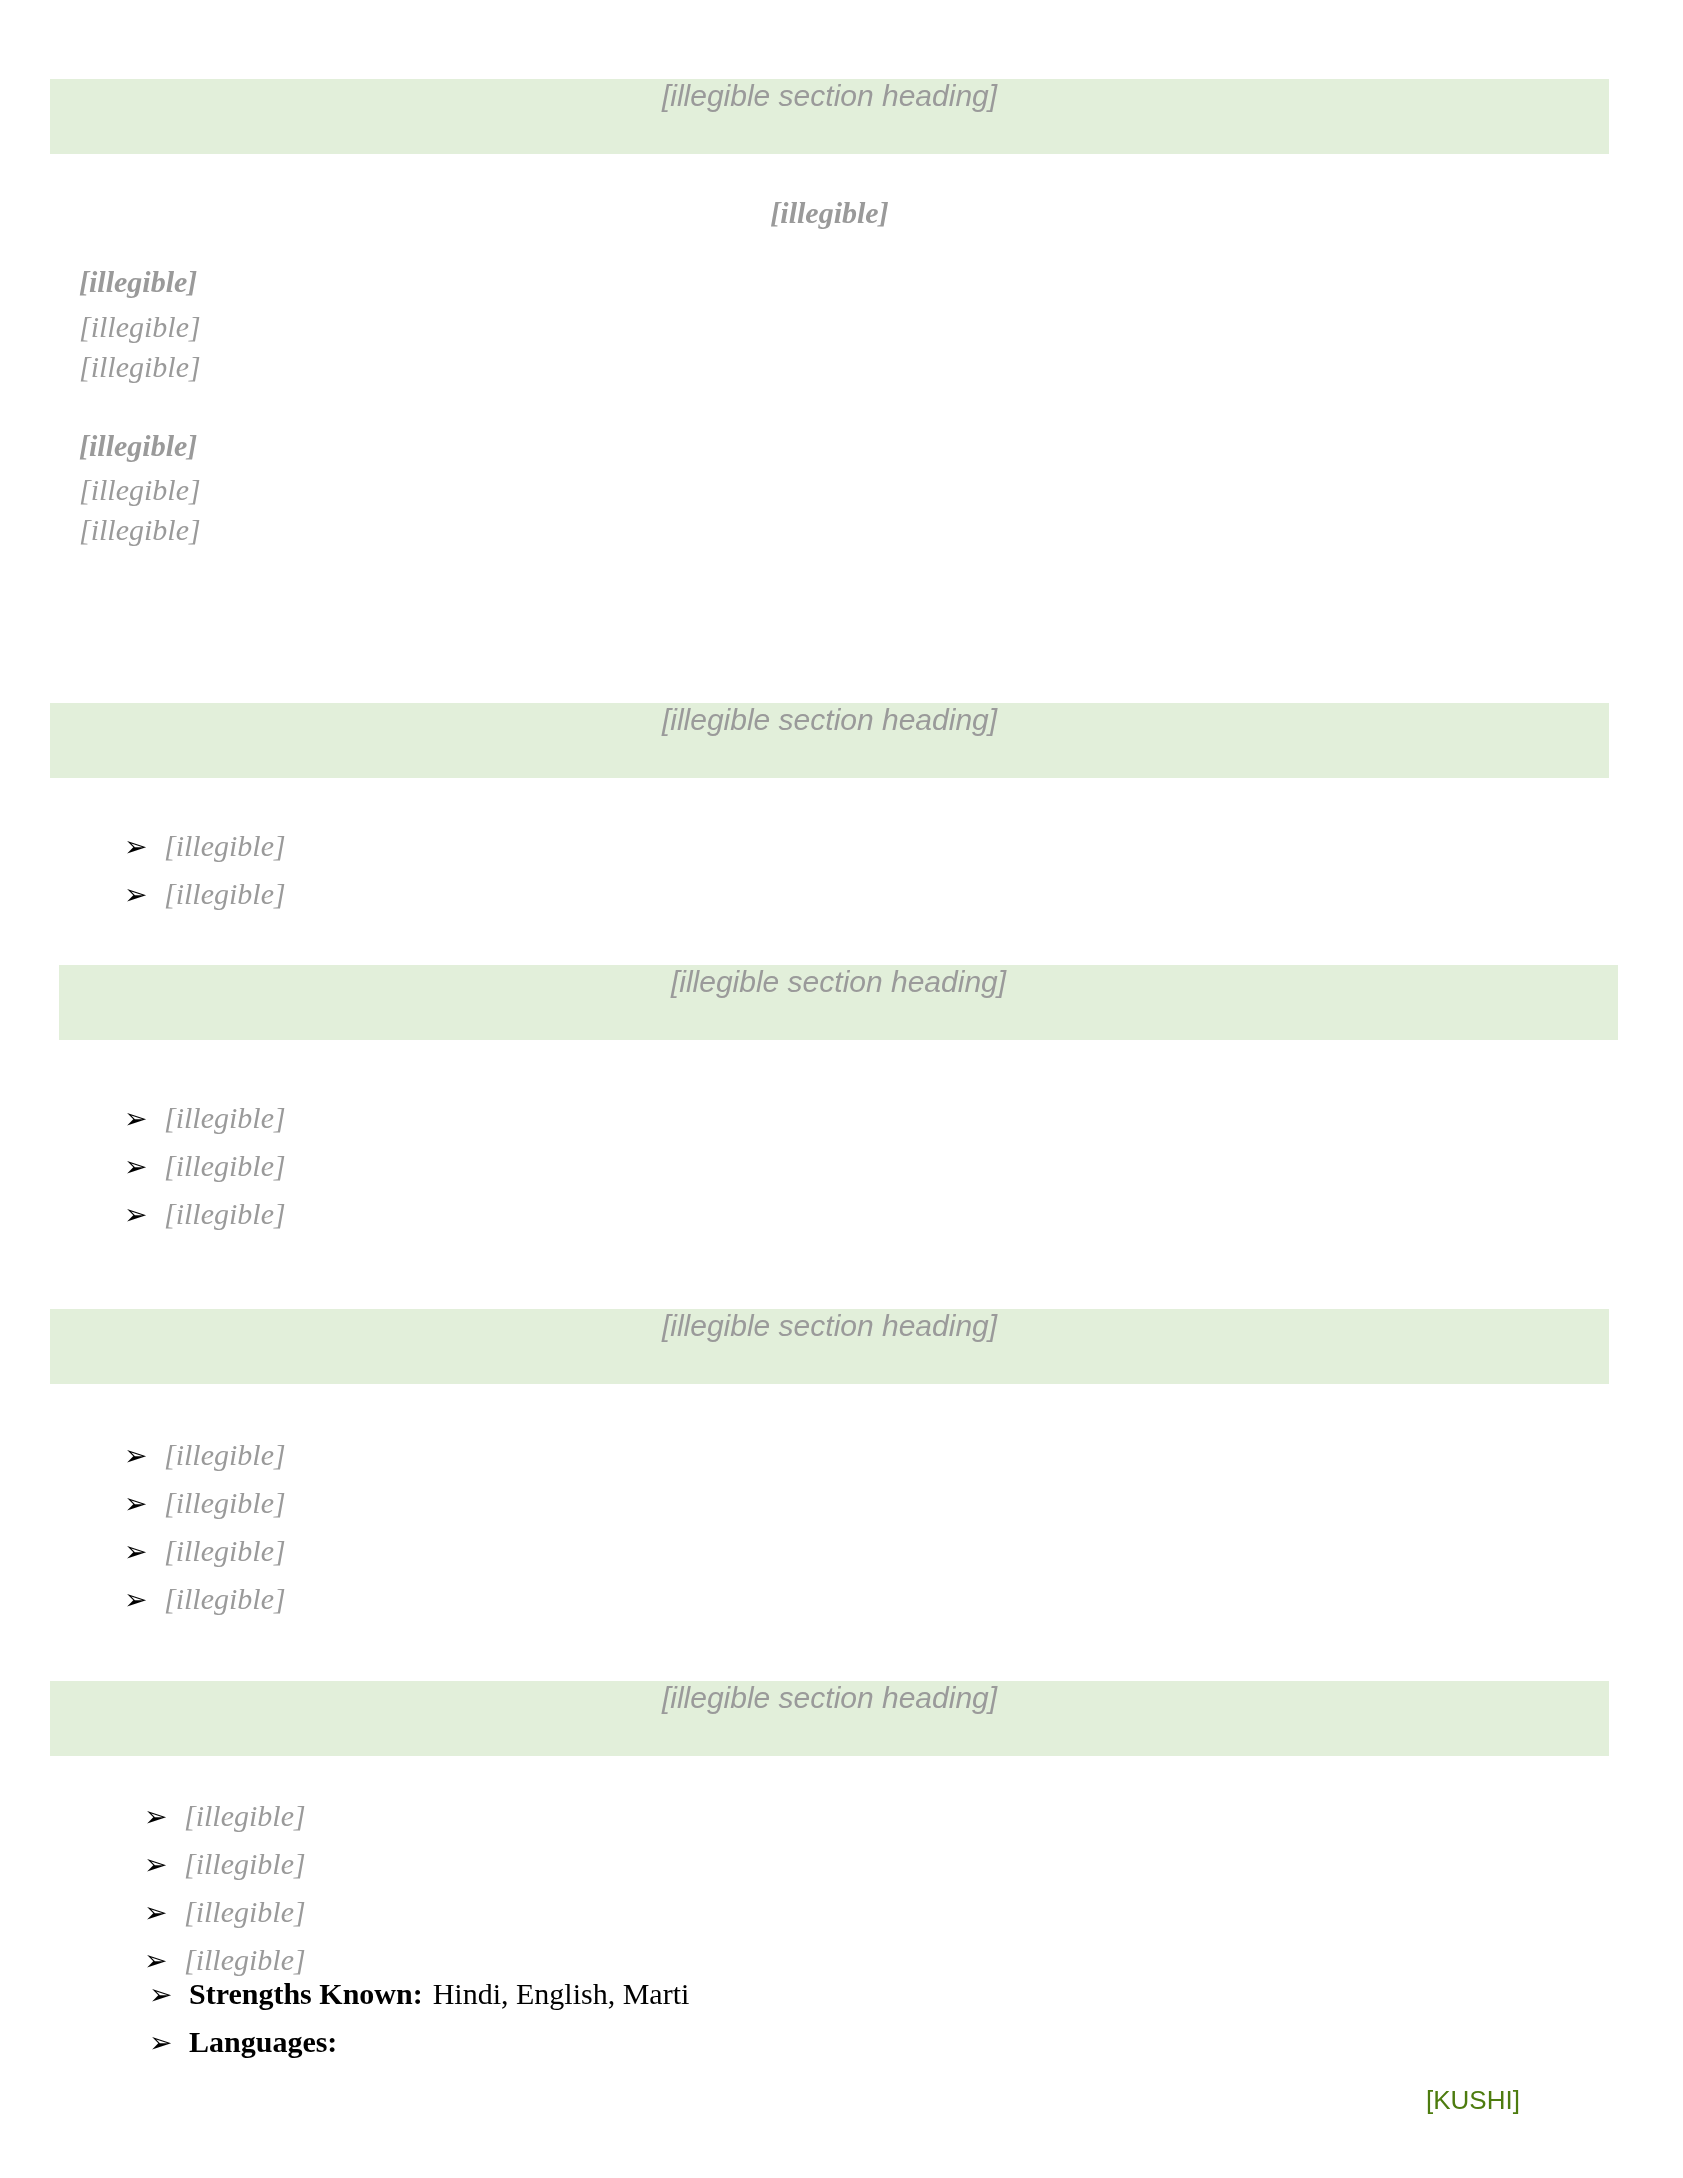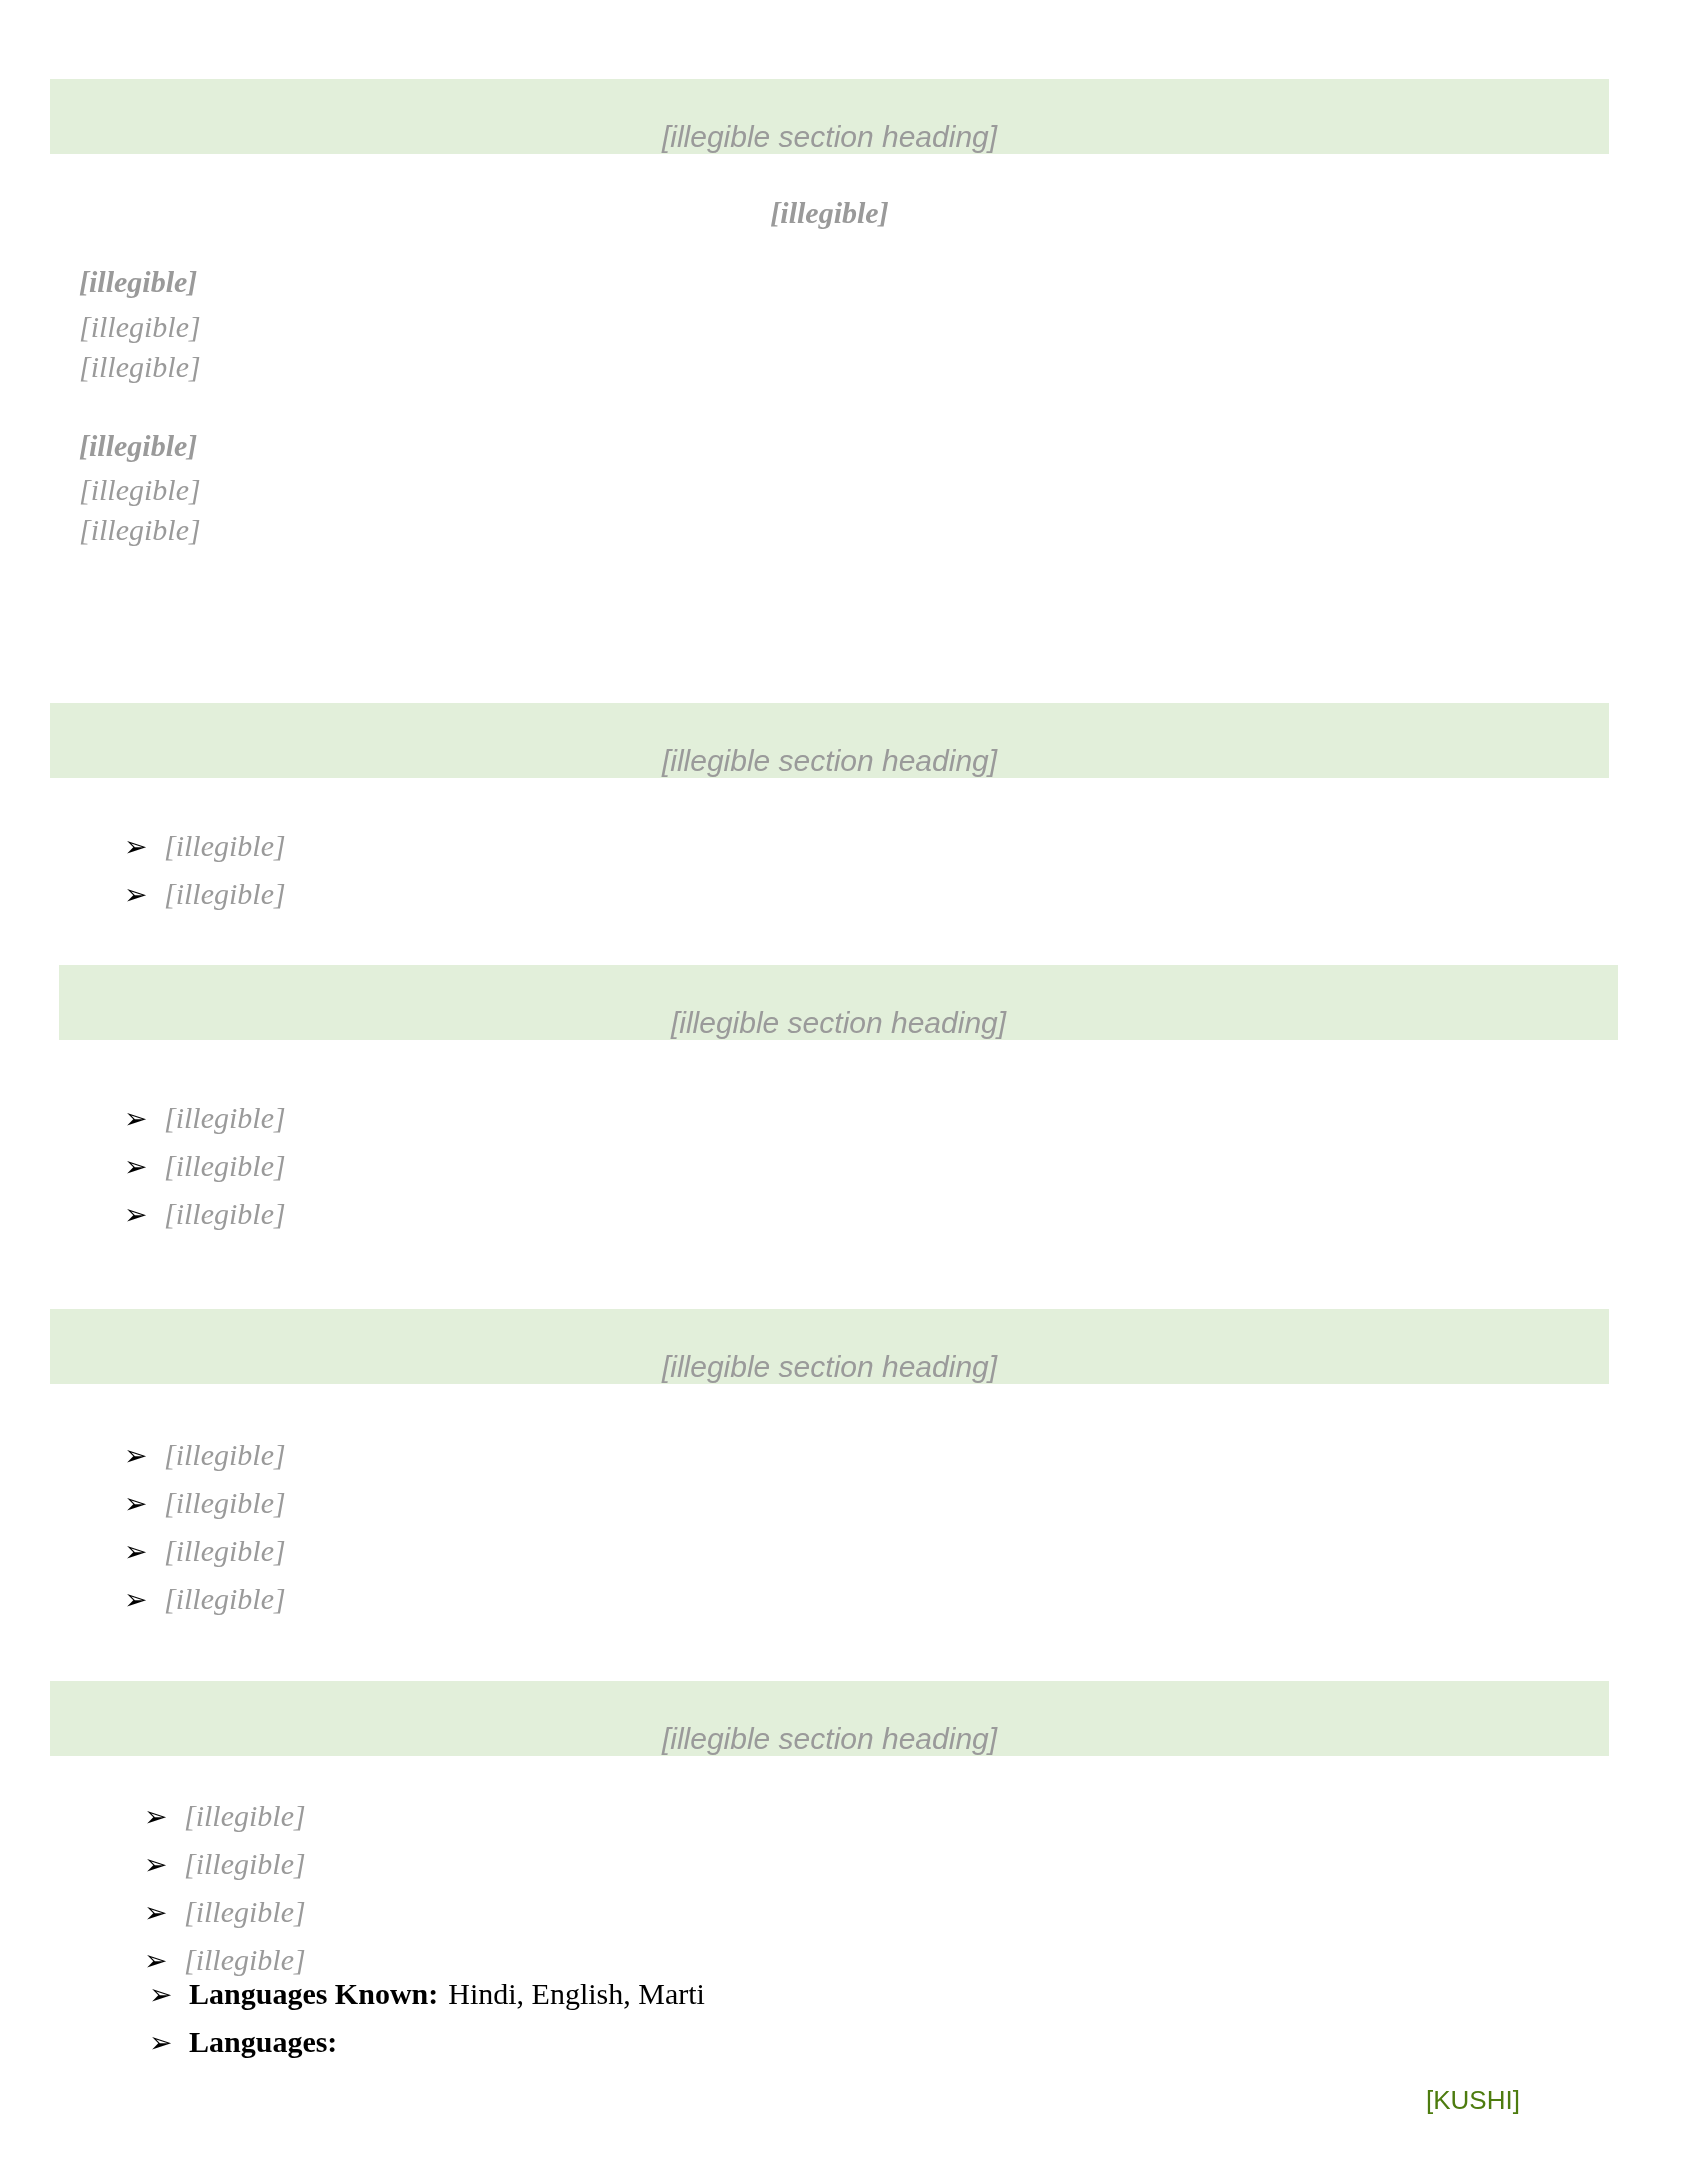--- a/index.html
+++ b/index.html
@@ -3,21 +3,21 @@
 <meta charset="utf-8">
 <style>
   html, body { margin: 0; padding: 0; background: #ffffff; }
   body {
     width: 1683px; height: 2178px; position: relative; overflow: hidden;
     font-family: "Liberation Serif", "DejaVu Serif", serif; color: #000;
   }
   .band {
     position: absolute; left: 50px; width: 1559px; height: 75px;
     background: #e2efda;
-    display: flex; align-items: flex-end; justify-content: center;
+    display: flex; align-items: flex-start; justify-content: center;
     font-family: "Liberation Sans", sans-serif; font-weight: bold;
     font-size: 30px; letter-spacing: 3px; color: #1a1a1a;
   }
   .band.offset { left: 59px; }
   .illegible { color: #9a9a9a; font-style: italic; font-weight: normal; letter-spacing: 0; }
   .line {
     position: absolute; left: 79px; width: 1485px;
     font-size: 30px; line-height: 40px; white-space: nowrap; overflow: hidden;
   }
   .center { text-align: center; left: 50px; width: 1559px; font-weight: bold; }
@@ -117,21 +117,21 @@
       <span class="illegible">[illegible]</span>
     </li>
   <li>
       <span class="bullet-icon">➢</span>
       <span class="illegible">[illegible]</span>
     </li>
 </ul>
 <ul class="blist legible" style="top:1970px; left:149px;">
   <li>
     <span class="bullet-icon">➢</span>
-    <span class="lbl">Languages Known:</span>
+    <span class="lbl">Strengths Known:</span>
     <span>Hindi, English, Marti</span>
   </li>
   <li>
     <span class="bullet-icon">➢</span>
     <span class="lbl">Languages:</span>
     <span></span>
   </li>
 </ul>
 
 <div class="footer">[KUSHI]</div>

